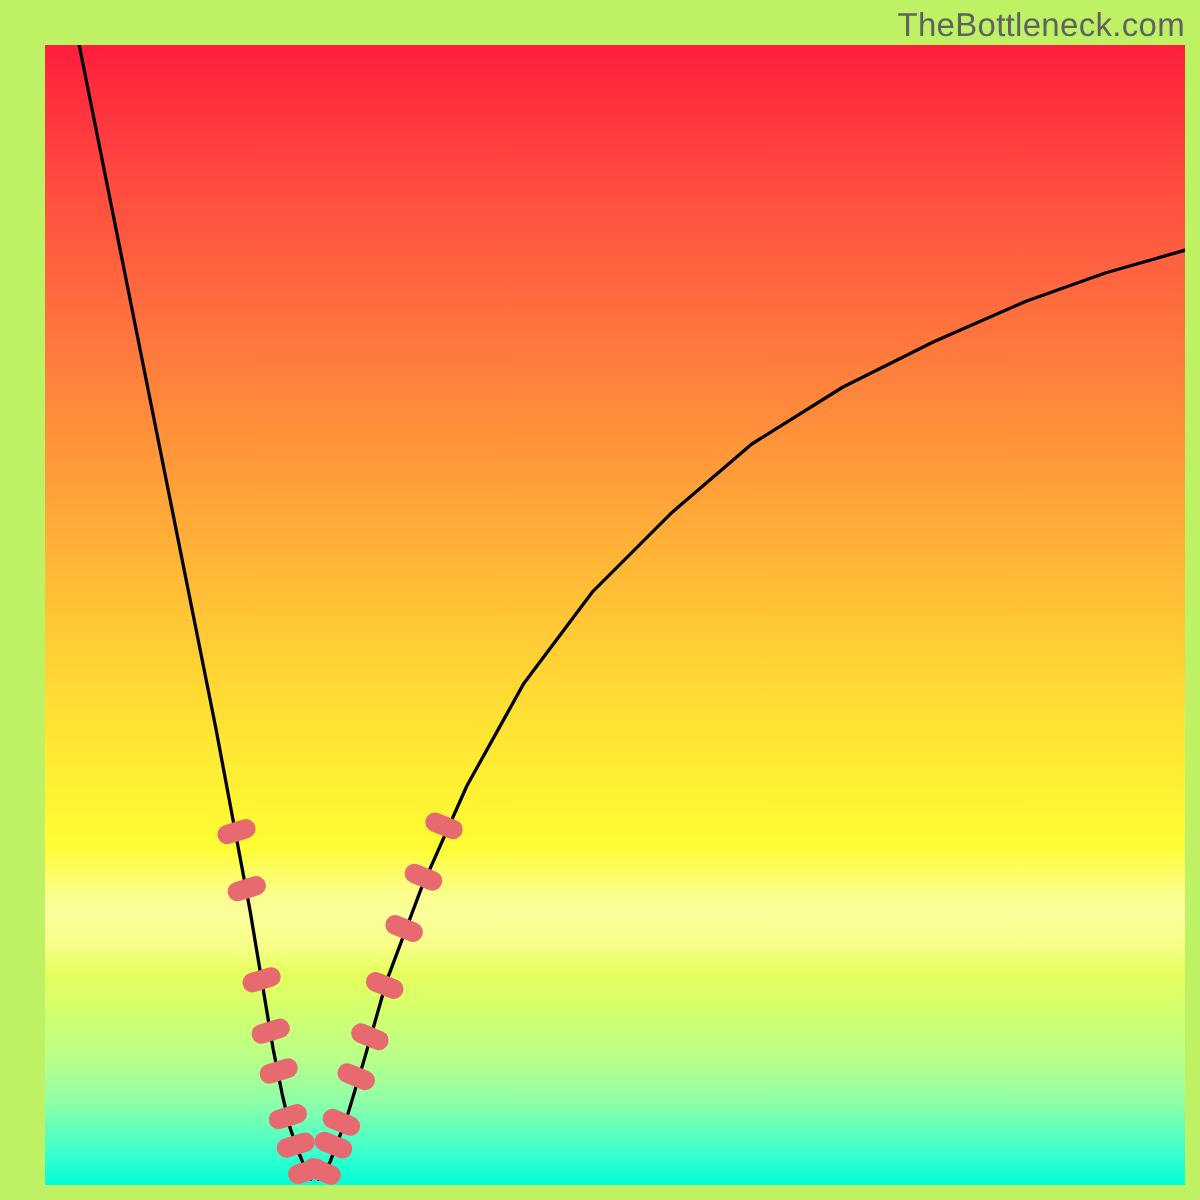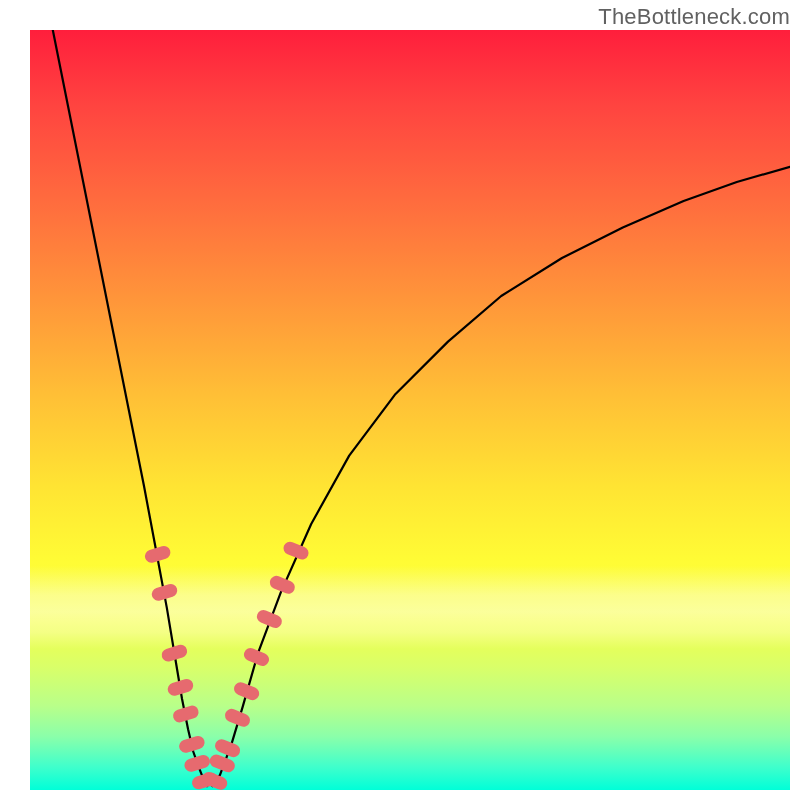--- a/index.html
+++ b/index.html
@@ -8,21 +8,21 @@
     width: 800px;
     height: 800px;
     overflow: hidden;
     background: #000;
     font-family: Arial, Helvetica, sans-serif;
   }
   .frame {
     position: relative;
     width: 800px;
     height: 800px;
-    background: #ffffff;
+    background: #bef264;
   }
   .plot-area {
     position: absolute;
     left: 30px;
     top: 30px;
     width: 760px;
     height: 760px;
     background: linear-gradient(to bottom,
       #ff1e3c 0%,
       #ff4440 10%,

